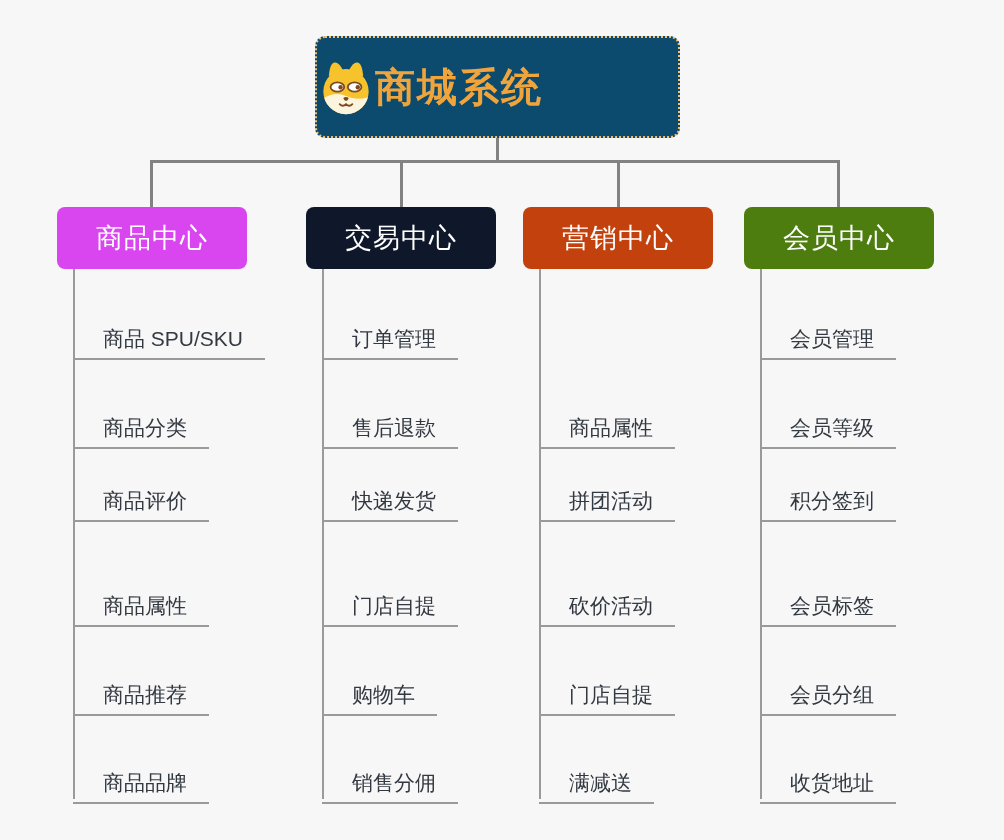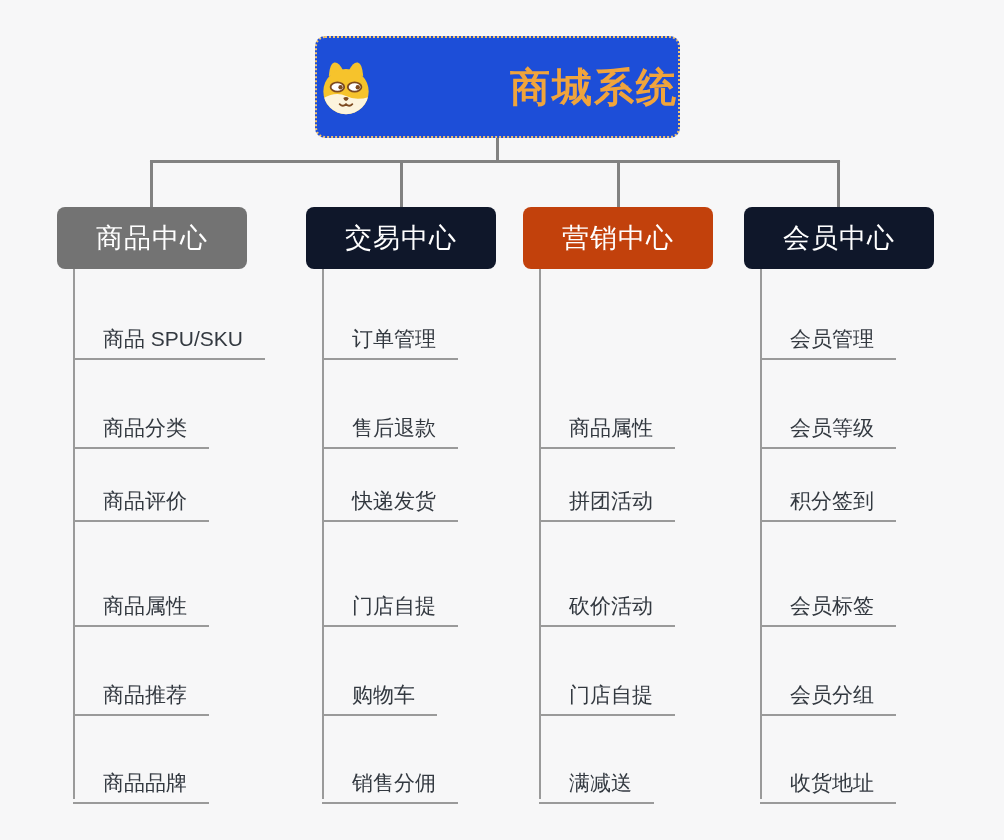--- a/index.html
+++ b/index.html
@@ -8,26 +8,25 @@
     background: #f7f7f8;
     font-family: "Liberation Sans", "DejaVu Sans", sans-serif;
     overflow: hidden;
   }
   .canvas { position: relative; width: 1004px; height: 840px; }
 
   
   .root-node {
     position: absolute; left: 315px; top: 36px;
     width: 365px; height: 102px;
-    background: #1d4ed8;
+    background: #0c4a6e;
     border: 2px dotted #f2c36c;
     border-radius: 10px;
     box-sizing: border-box;
-    display: flex; align-items: center; justify-content: space-between;
-    gap: 14px;
+    display: flex; align-items: center; justify-content: flex-start;
     cursor: default;
   }
   .root-title {
     font-size: 40px; font-weight: 600; letter-spacing: 2px;
     line-height: 1;
   }
   .dog-icon { width: 58px; height: 58px; flex: 0 0 auto; }
 
   
   .line { position: absolute; background: #828282; }
@@ -112,21 +111,21 @@
   </div>
 
   <div class="line root-stem"></div>
   <div class="line rail"></div>
   <div class="line drop drop-1"></div>
   <div class="line drop drop-2"></div>
   <div class="line drop drop-3"></div>
   <div class="line drop drop-4"></div>
 
   <section class="branch branch-1">
-    <div class="branch-node" style="background: #737373;">商品中心</div>
+    <div class="branch-node" style="background: #d946ef;">商品中心</div>
     <div class="trunk"></div>
     <div class="leaf leaf-1">商品 SPU/SKU</div>
     <div class="leaf leaf-2">商品分类</div>
     <div class="leaf leaf-3">商品评价</div>
     <div class="leaf leaf-4">商品属性</div>
     <div class="leaf leaf-5">商品推荐</div>
     <div class="leaf leaf-6">商品品牌</div>
   </section>
 
   <section class="branch branch-2">
@@ -144,21 +143,21 @@
     <div class="branch-node" style="background: #c2410c;">营销中心</div>
     <div class="trunk"></div>
     <div class="leaf leaf-2">商品属性</div>
     <div class="leaf leaf-3">拼团活动</div>
     <div class="leaf leaf-4">砍价活动</div>
     <div class="leaf leaf-5">门店自提</div>
     <div class="leaf leaf-6">满减送</div>
   </section>
 
   <section class="branch branch-4">
-    <div class="branch-node" style="background: #0f172a;">会员中心</div>
+    <div class="branch-node" style="background: #4d7c0f;">会员中心</div>
     <div class="trunk"></div>
     <div class="leaf leaf-1">会员管理</div>
     <div class="leaf leaf-2">会员等级</div>
     <div class="leaf leaf-3">积分签到</div>
     <div class="leaf leaf-4">会员标签</div>
     <div class="leaf leaf-5">会员分组</div>
     <div class="leaf leaf-6">收货地址</div>
   </section>
 
 </div>

